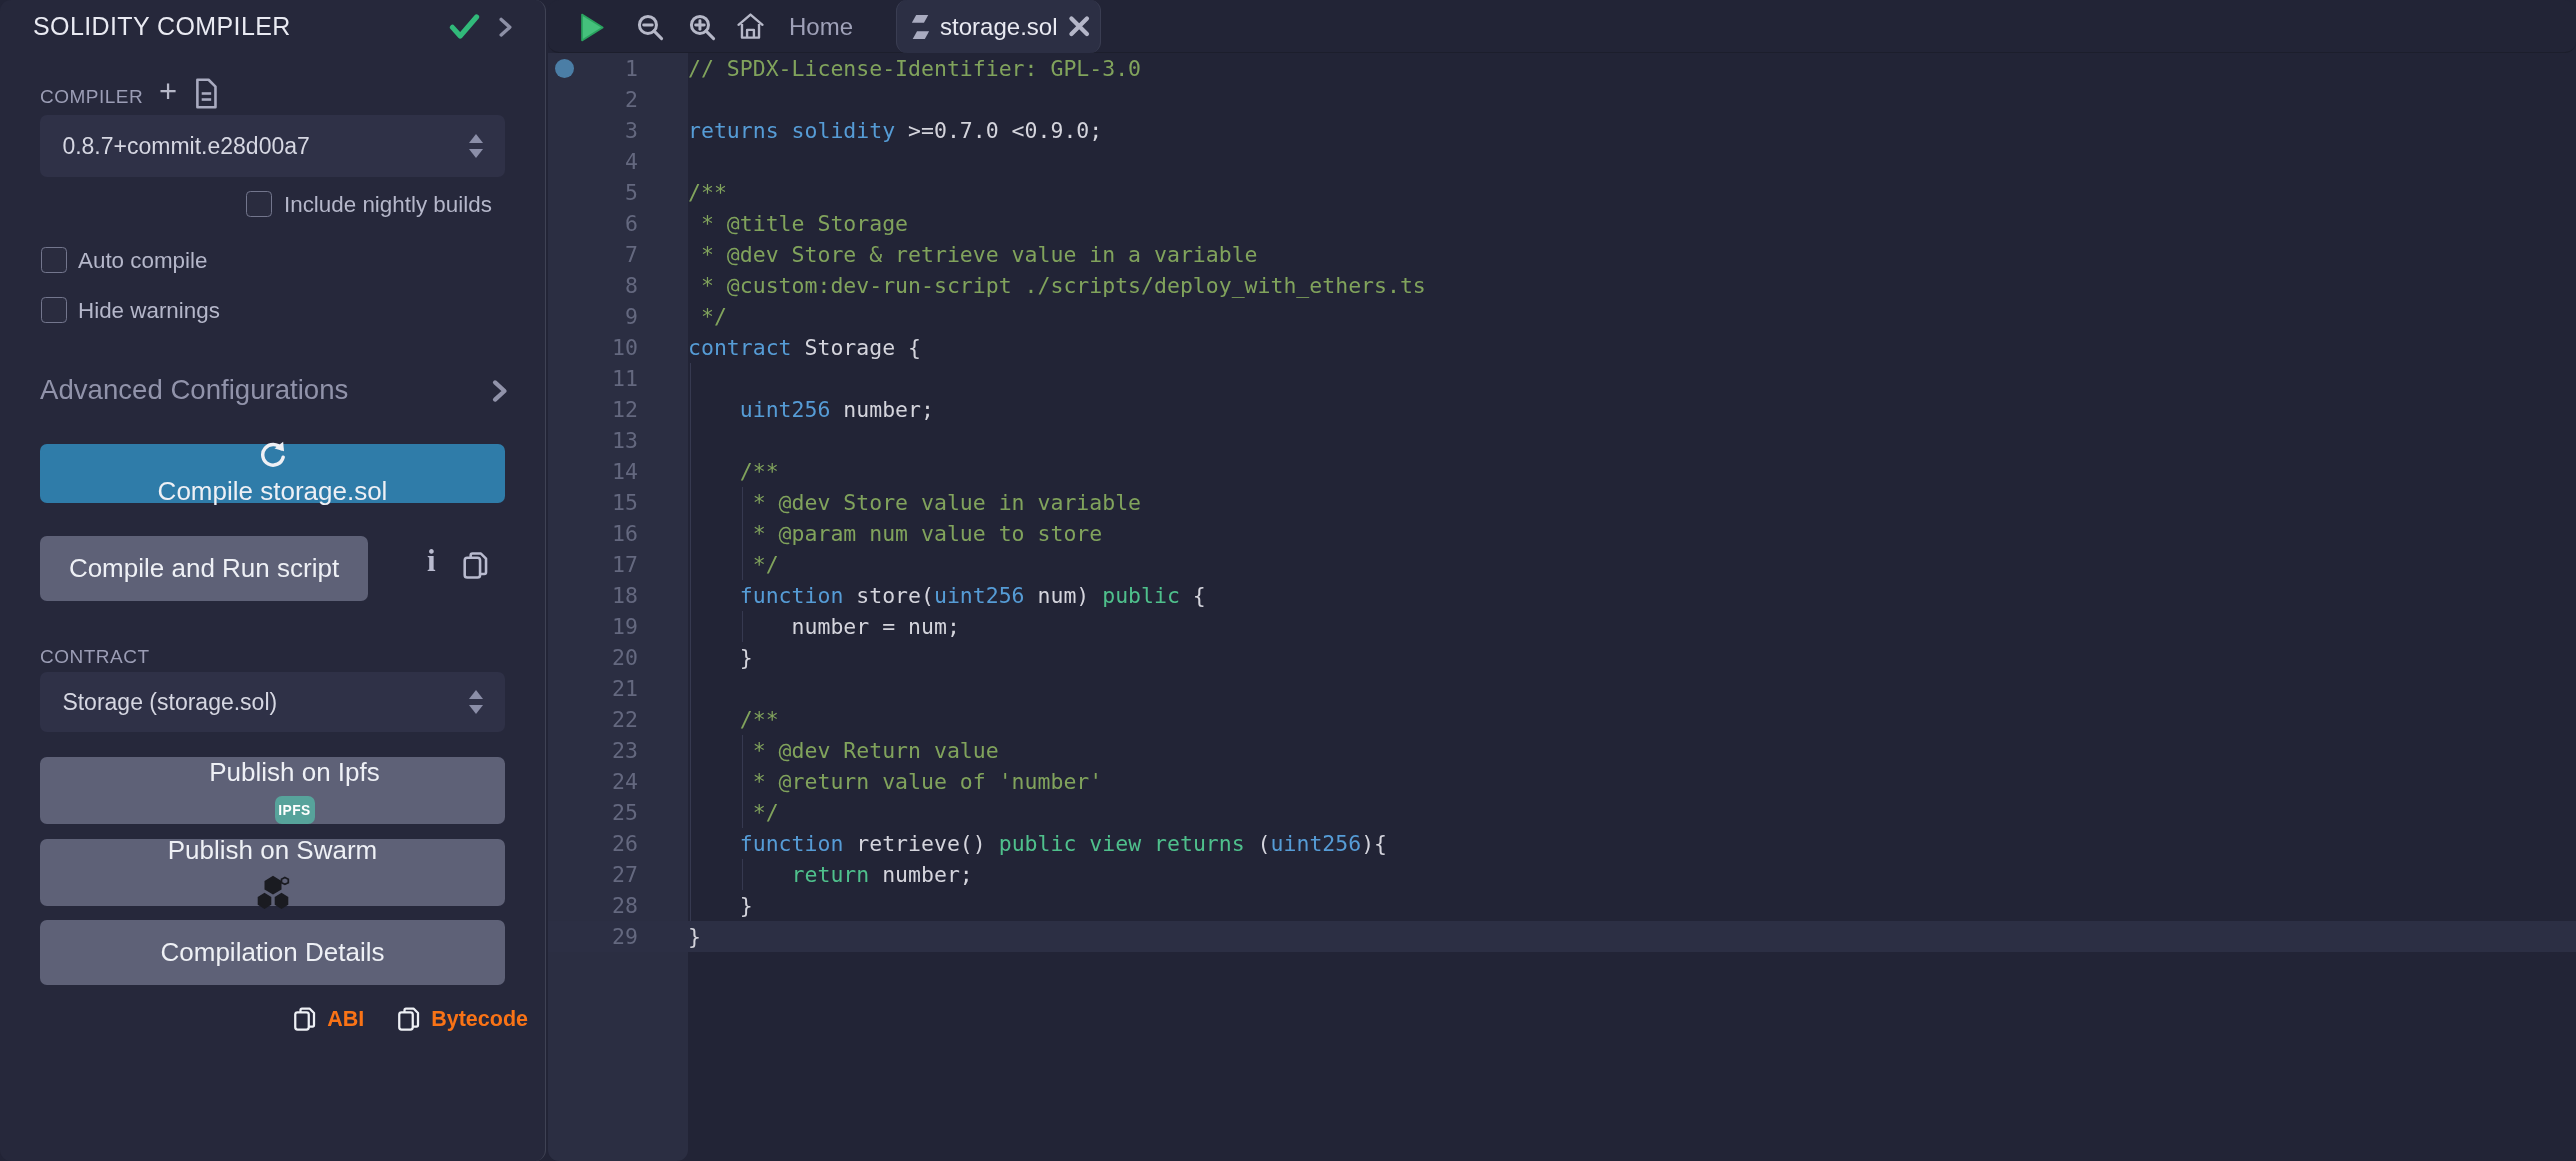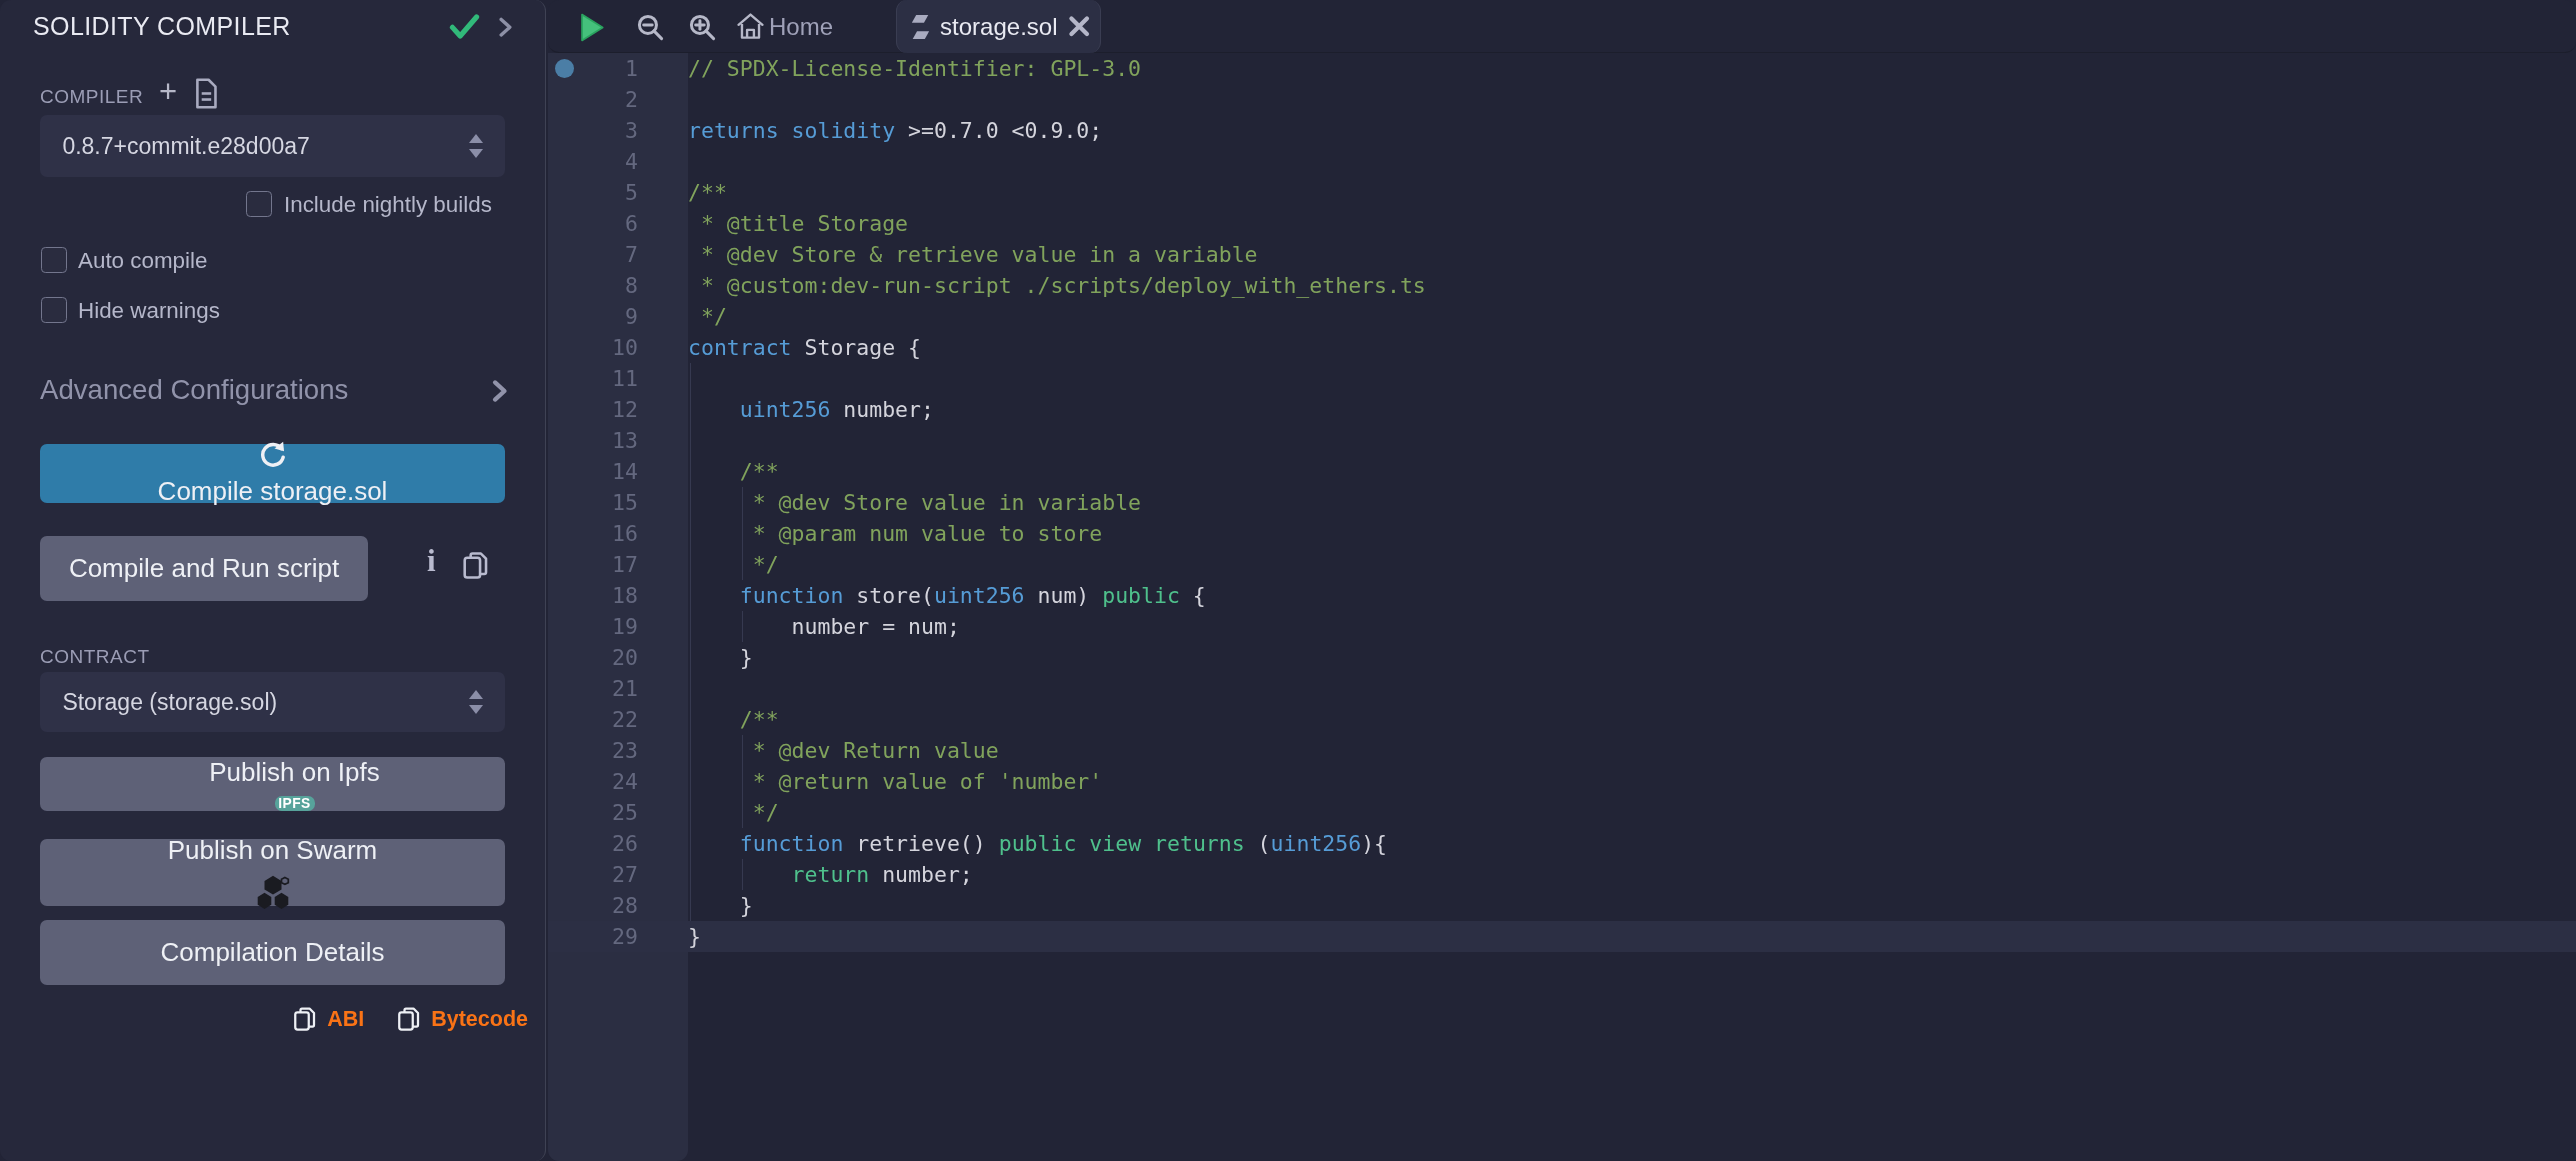--- a/index.html
+++ b/index.html
@@ -40,35 +40,35 @@
   .cb-hide{left:41px;top:297px;}
   .lb-hide{left:78px;top:298px;}
   .adv-head{left:40px;top:374px;font-size:27.6px;color:#9193aa;cursor:pointer;}
   .adv-chev{left:489px;top:379px;}
   .btn{left:40px;width:465px;border-radius:6.9px;display:flex;align-items:center;justify-content:center;gap:8px;color:#eef0f5;font-size:26px;cursor:pointer;border:none;flex-direction:column;}
   .btn-compile{top:444px;height:59px;background:var(--btn-blue);}
   .btn-run{top:536px;height:65px;width:328px;background:var(--btn-grey);}
   .icon-info{left:427px;top:543px;font-size:31px;font-weight:900;color:#b9bbcf;font-family:"Liberation Serif",serif;}
   .icon-copy1{left:462px;top:551px;}
   .lbl-contract{left:40px;top:646px;}
-  .btn-ipfs{top:757px;height:54px;background:var(--btn-grey);padding-left:44px;}
+  .btn-ipfs{top:757px;height:67px;background:var(--btn-grey);padding-left:44px;}
   .btn-swarm{top:839px;height:67px;background:var(--btn-grey);}
   .btn-details{top:920px;height:65px;background:var(--btn-grey);}
   .ipfs-badge{width:40px;height:34px;background:var(--ipfs-teal);border-radius:6.9px;display:flex;align-items:center;justify-content:center;font-size:13.8px;font-weight:bold;color:#fff;letter-spacing:0.4px;}
   .abi-row{left:293px;top:1006px;display:flex;align-items:center;gap:10.3px;}
   .abi-lbl{font-size:21.5px;font-weight:bold;color:#f97316;cursor:pointer;}
   .gap28{width:12px;}
 
   
   #editor{left:548px;top:0;width:2028px;height:1161px;background:var(--editor-bg);}
   #tabbar{left:0;top:0;width:2028px;height:53px;border-bottom:0.9px solid #1c1e2c;}
   .icon-play{left:27.6px;top:12px;cursor:pointer;}
   .icon-zoomout{left:88px;top:13px;cursor:pointer;}
   .icon-zoomin{left:140px;top:13px;cursor:pointer;}
-  .tab-home{left:176px;top:0;height:53px;display:flex;align-items:center;gap:4px;padding:0 12px;cursor:pointer;}
+  .tab-home{left:176px;top:0;height:53px;display:flex;align-items:center;gap:24px;padding:0 12px;cursor:pointer;}
   .tab-home span{font-size:24px;color:#9fa1b8;}
   .tab-active{left:348px;top:0;width:205px;height:53px;background:var(--cur-line);border-left:1.7px solid #3a3d52;border-right:1.7px solid #3a3d52;display:flex;align-items:center;padding:0 13.8px;gap:10.3px;cursor:pointer;}
   .tab-active span{font-size:24px;color:var(--txt-bright);}
   .tab-close{margin-left:auto;cursor:pointer;display:flex;}
 
   #gutter-strip{left:0;top:53px;width:140px;height:1108px;background:var(--gutter-bg);}
   #code-lines{left:0;top:53px;width:2028px;}
   .crow{position:relative;height:31px;display:flex;font-family:"DejaVu Sans Mono",monospace;font-size:21.5px;line-height:31px;white-space:pre;}
   .crow.current{background:var(--cur-line);}
   .gcell{position:relative;width:140px;flex:0 0 140px;}

